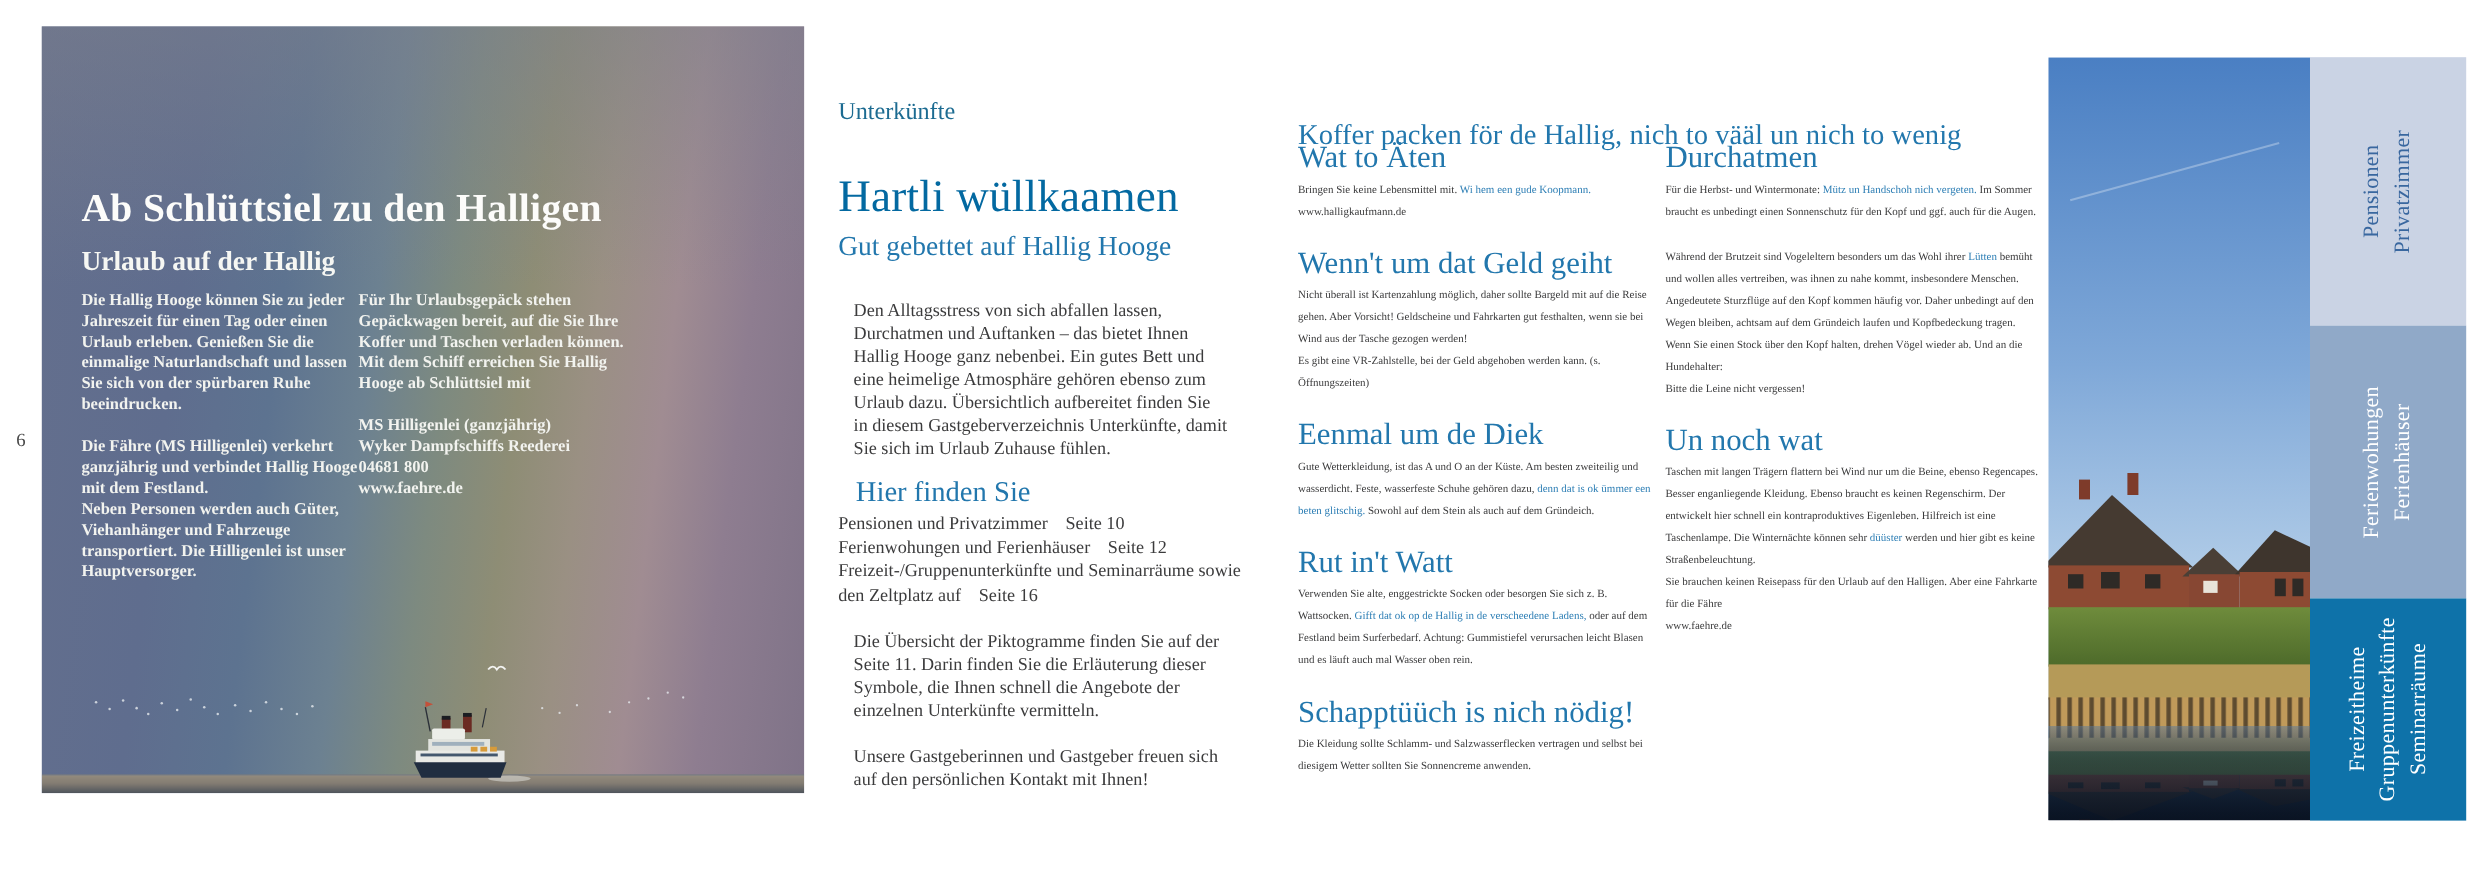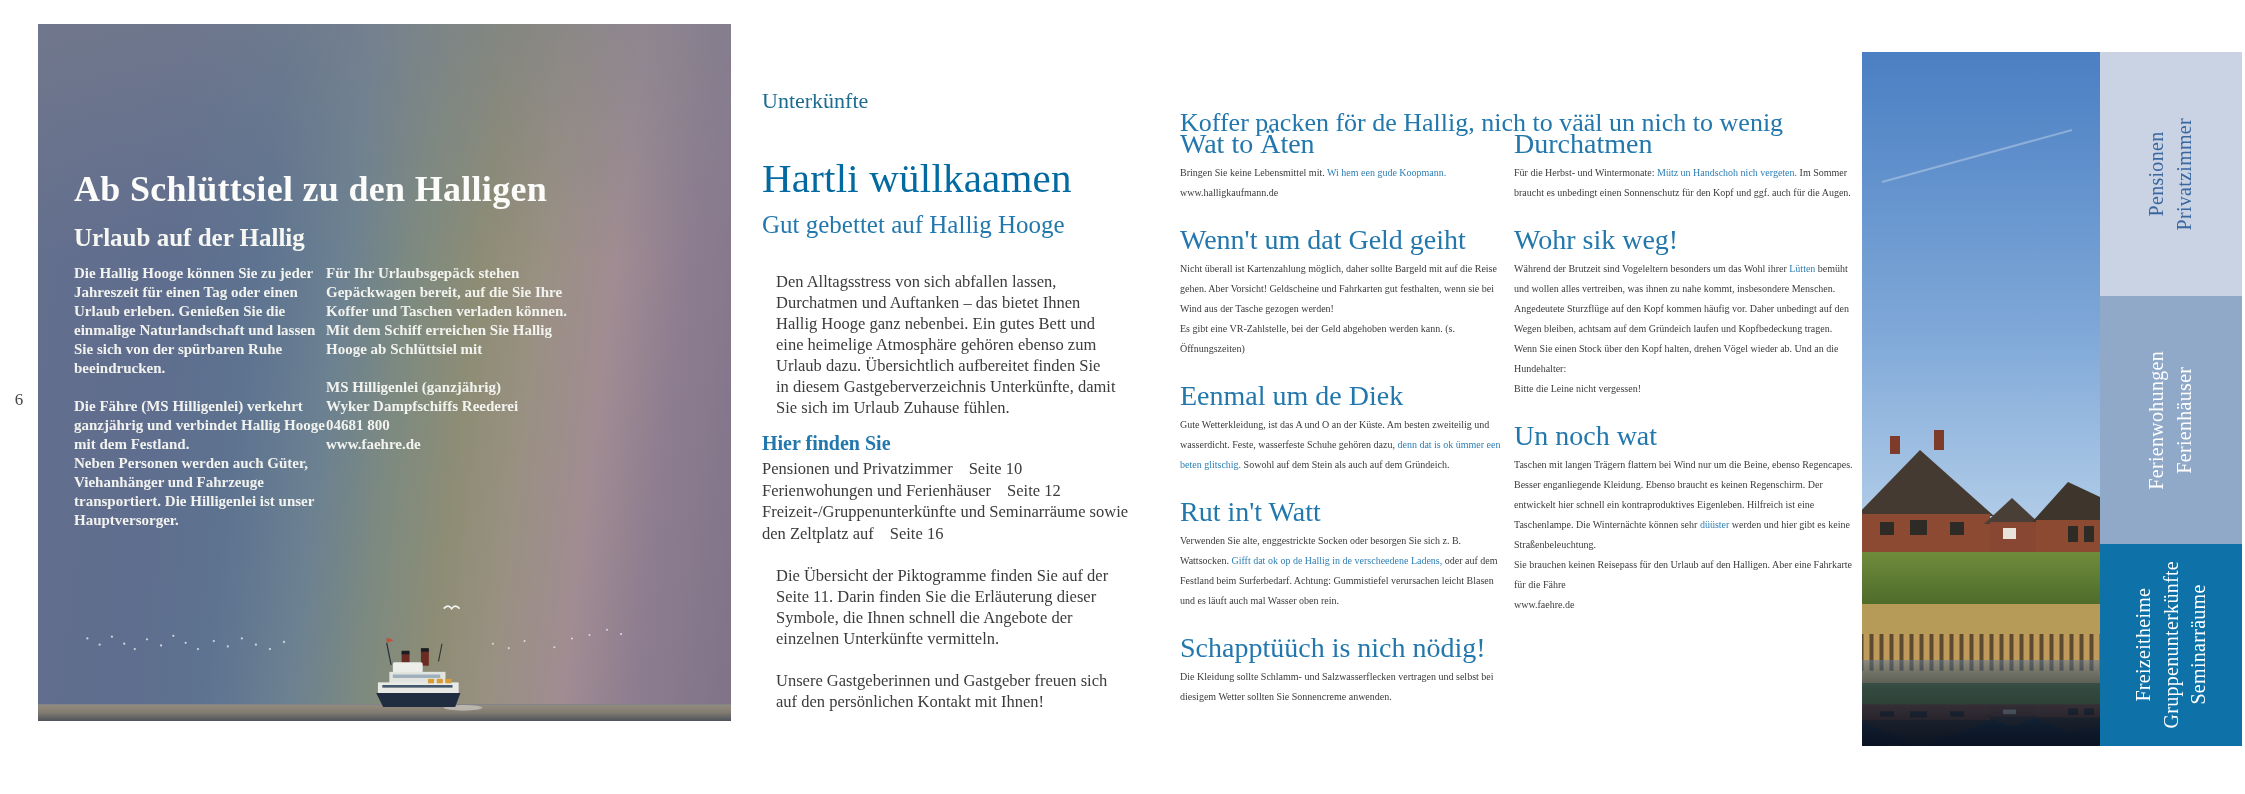--- a/index.html
+++ b/index.html
@@ -42,21 +42,21 @@
   .page-num{
     position:absolute;left:4px;top:390px;width:30px;text-align:center;
     font-size:17px;color:#474747;
   }
   
   .col-unterkuenfte{position:absolute;left:762px;top:88px;width:368px;}
   .kicker{font-size:22px;color:var(--accent-dark);margin:0 0 40px 0;font-weight:400;}
   .big-title{font-size:41px;color:#0369a1;margin:0 0 9px 0;font-weight:400;letter-spacing:.2px;}
   .sub-title{font-size:25px;color:var(--accent);margin:0 0 32px 0;font-weight:400;}
   .bodytext{font-size:16.5px;line-height:21px;margin:14px;white-space:pre-line;}
-  .sec-head{font-size:20px;color:var(--accent);margin:14px 0 3px 0;font-weight:700;}
+  .sec-head{font-size:26px;color:var(--accent);margin:14px 0 3px 16px;font-weight:400;}
   .finden-row{margin:0;font-size:16.5px;line-height:21.5px;}
   .page-ref{margin-left:16px;}
   .mt20{margin-top:21px;}
   
   .koffer-head{position:absolute;left:1180px;top:86px;font-size:26px;color:var(--accent);font-weight:400;}
   .koffer-col{position:absolute;top:128px;}
   .koffer-col.a{left:1180px;width:326px;}
   .koffer-col.b{left:1514px;width:340px;}
   .koffer-sec{margin:0 0 21px 0;}
   .koffer-sec h3{font-size:28px;color:var(--accent);font-weight:400;margin:0 0 3px 0;}
@@ -194,21 +194,20 @@
     <p class="rich"><span>Die Kleidung sollte Schlamm- und Salzwasserflecken vertragen und selbst bei diesigem Wetter sollten Sie Sonnencreme anwenden.</span></p>
   </div>
 </div>
 
 <div class="koffer-col b">
   <div class="koffer-sec">
     <h3>Durchatmen</h3>
     <p class="rich"><span>Für die Herbst- und Wintermonate: </span><span class="seg-link">Mütz un Handschoh nich vergeten.</span><span> Im Sommer braucht es unbedingt einen Sonnenschutz für den Kopf und ggf. auch für die Augen.</span></p>
   </div>
   <div class="koffer-sec">
-    <h3>Wohr sik weg!</h3>
     <p class="rich"><span>Während der Brutzeit sind Vogeleltern besonders um das Wohl ihrer </span><span class="seg-link">Lütten</span><span> bemüht und wollen alles vertreiben, was ihnen zu nahe kommt, insbesondere Menschen. Angedeutete Sturzflüge auf den Kopf kommen häufig vor. Daher unbedingt auf den Wegen bleiben, achtsam auf dem Gründeich laufen und Kopfbedeckung tragen. Wenn Sie einen Stock über den Kopf halten, drehen Vögel wieder ab. Und an die Hundehalter:
 Bitte die Leine nicht vergessen!</span></p>
   </div>
   <div class="koffer-sec">
     <h3>Un noch wat</h3>
     <p class="rich"><span>Taschen mit langen Trägern flattern bei Wind nur um die Beine, ebenso Regencapes. Besser enganliegende Kleidung. Ebenso braucht es keinen Regenschirm. Der entwickelt hier schnell ein kontraproduktives Eigenleben. Hilfreich ist eine Taschenlampe. Die Winternächte können sehr </span><span class="seg-link">düüster</span><span> werden und hier gibt es keine Straßenbeleuchtung.
 Sie brauchen keinen Reisepass für den Urlaub auf den Halligen. Aber eine Fahrkarte für die Fähre
 www.faehre.de</span></p>
   </div>
 </div>

